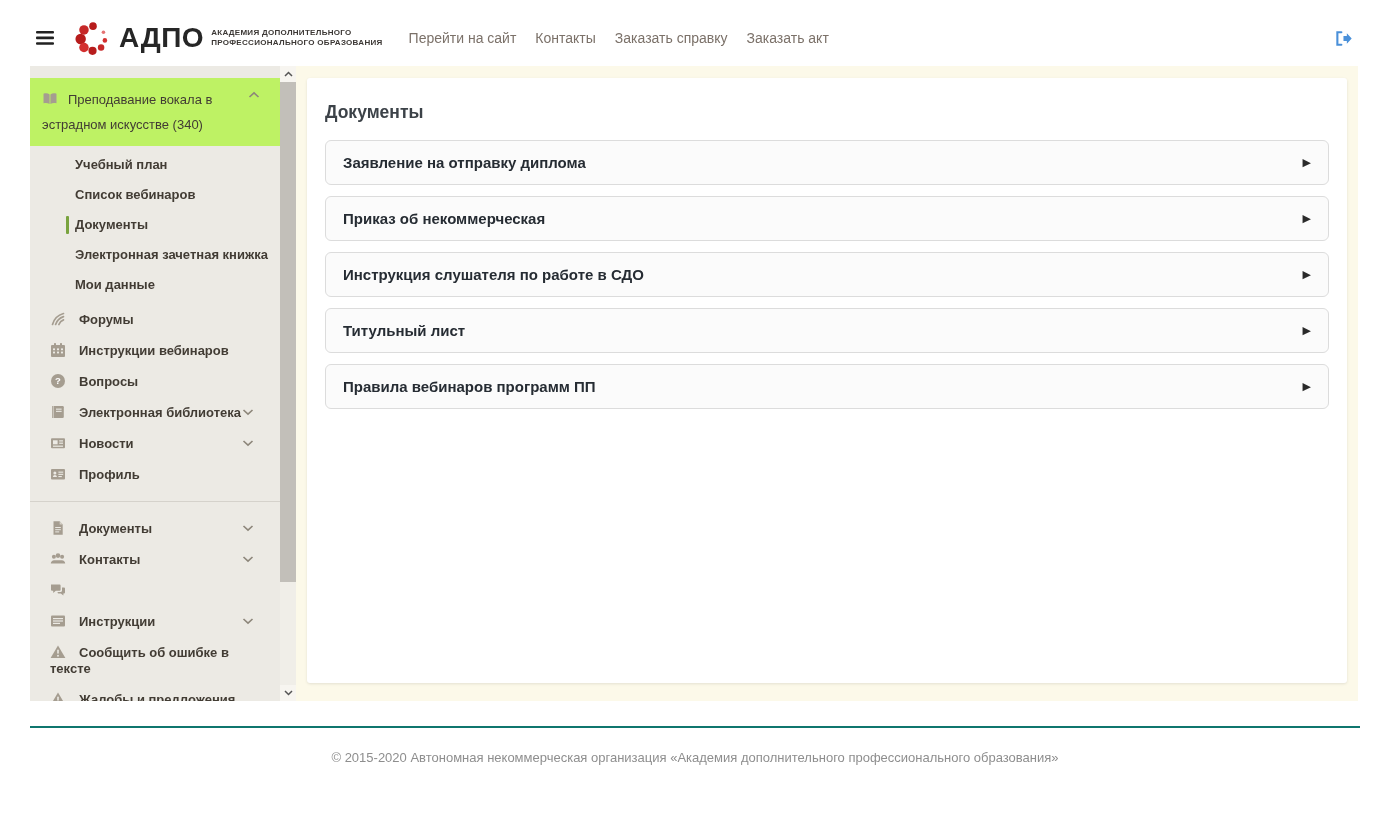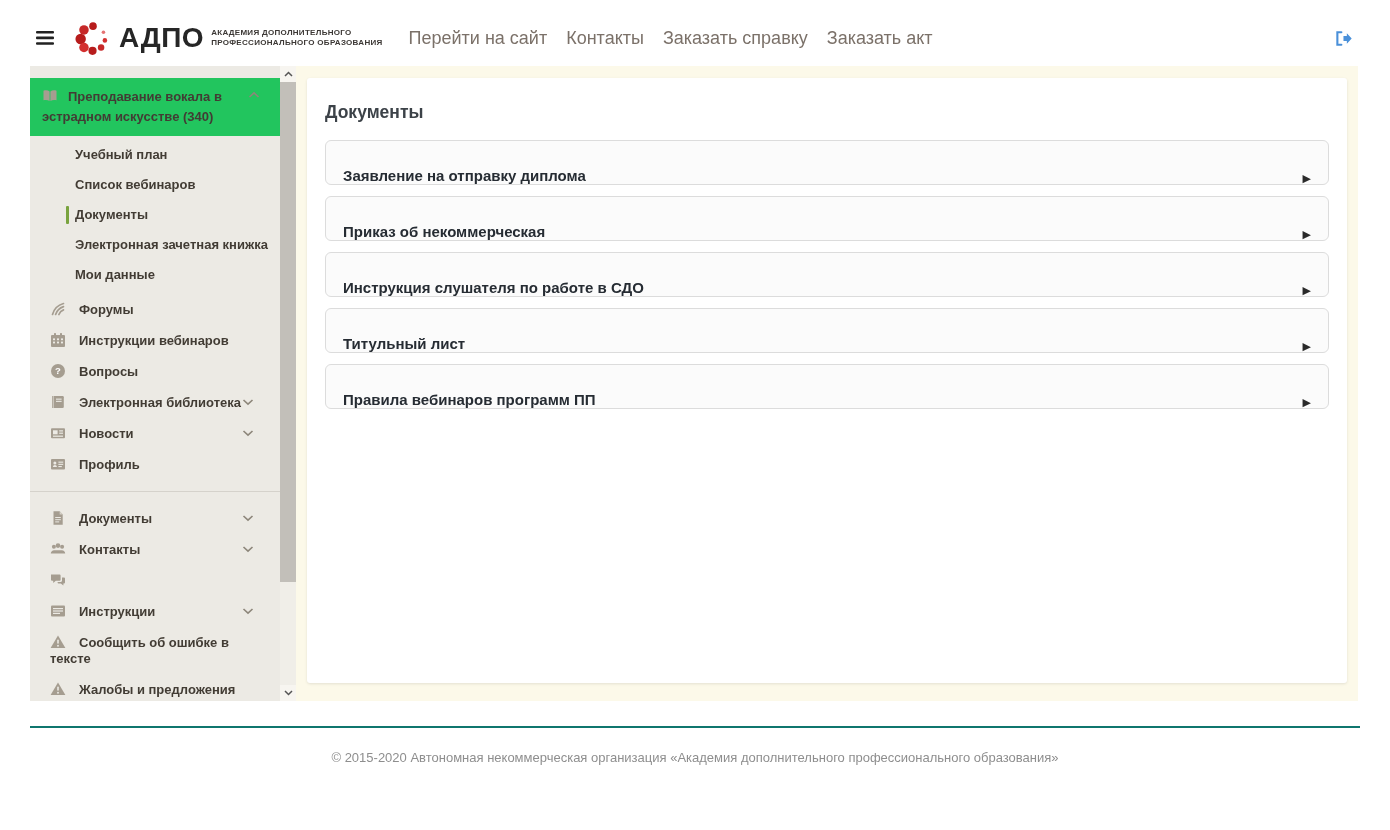--- a/index.html
+++ b/index.html
@@ -9,32 +9,32 @@
 
   
   .hdr { height:66px; display:flex; align-items:center; padding:10px 32px 0 30px; background:#fff; }
   .hamburger { background:none; border:none; padding:6px; cursor:pointer; display:flex; }
   .hamburger svg { fill:#222; }
   .logo { display:flex; align-items:center; margin-left:14px; cursor:pointer; }
   .logo-abbr { font-size:28px; font-weight:700; color:#262626; letter-spacing:.5px; margin:0 7px 0 7px; line-height:1; }
   .logo-tagline { display:flex; flex-direction:column; justify-content:center; }
   .logo-tagline span { font-size:8px; font-weight:700; color:#3c3835; letter-spacing:.3px; line-height:1.3; white-space:nowrap; }
   .hdr nav { display:flex; margin-left:26px; }
-  .nav-link { font-size:18px; color:#7b7169; text-decoration:none; margin-right:19px; cursor:pointer; white-space:nowrap; }
+  .nav-link { font-size:14px; color:#7b7169; text-decoration:none; margin-right:19px; cursor:pointer; white-space:nowrap; }
   .logout { margin-left:auto; cursor:pointer; display:flex; padding:4px; }
 
   
   .body-row { display:flex; margin:0 32px 0 30px; height:635px; }
 
   
   .sidebar { width:250px; background:#eceae4; color:#423c34; font-size:13px; overflow:hidden; }
   .icn { display:inline-block; width:16px; height:16px; vertical-align:-3px; }
   .icn svg { fill:#a59d90; display:block; }
   .chev svg { fill:none; stroke:#8d867a; stroke-width:1.6; }
-  .course-head { position:relative; background:#22c55e; padding:9px 30px 9px 12px; font-weight:700; line-height:20px; cursor:pointer; margin-top:12px; }
+  .course-head { position:relative; background:#bef264; padding:9px 30px 9px 12px; font-weight:400; line-height:25px; cursor:pointer; margin-top:12px; }
   .course-head .icn { margin-right:10px; }
   .course-head .chev { position:absolute; right:10px; top:13px; width:12px; height:8px; }
   .subs, .grp { list-style:none; margin:0; padding:0; }
   .subs { margin-top:4px; margin-bottom:4px; }
   .sub { padding:7px 0 7px 45px; font-weight:700; line-height:16px; cursor:pointer; position:relative; }
   .sub .abar { position:absolute; left:36px; top:6px; width:3px; height:18px; background:#79a33e; border-radius:1px; }
   .grp { margin:2px 0; }
   .itm { position:relative; padding:7px 30px 7px 20px; font-weight:700; line-height:16px; cursor:pointer; }
   .itm .icn { margin-right:13px; }
   .itm .chev { position:absolute; right:13px; top:11px; width:12px; height:8px; }
@@ -44,21 +44,21 @@
   .sb-scroll { width:16px; background:#f0eee8; display:flex; flex-direction:column; align-items:center; }
   .scroll-btn { width:100%; height:16px; display:flex; align-items:center; justify-content:center; background:#f7f5f0; cursor:pointer; }
   .scroll-btn svg { fill:none; stroke:#555; stroke-width:1.5; }
   .scroll-thumb { width:100%; height:500px; background:#c2bfb9; cursor:grab; }
   .scroll-spacer { flex:1; }
 
   
   .content-wrap { flex:1; background:#fcf9e9; padding:12px 11px 18px; }
   .panel { background:#fff; height:100%; border-radius:3px; box-shadow:0 1px 3px rgba(0,0,0,.10); padding:4px 18px 20px; }
   .page-title { font-size:17.5px; font-weight:700; color:#3c4248; margin:20px 0 17px; }
-  .doc-row { height:45px; margin-bottom:11px; background:#fbfbfb; border:1px solid #dcdcdc; border-radius:6px; display:flex; align-items:flex-end; padding:0 17px; cursor:pointer; }
+  .doc-row { height:45px; margin-bottom:11px; background:#fbfbfb; border:1px solid #dcdcdc; border-radius:6px; display:flex; align-items:center; padding:0 17px; cursor:pointer; }
   .doc-label { font-size:15px; font-weight:700; color:#262c33; }
   .doc-arrow { margin-left:auto; font-size:11px; color:#2a2a2a; line-height:1; }
 
   
   .ftr { margin:25px 30px 0 30px; border-top:2px solid #0f766e; }
   .ftr p { text-align:center; font-size:13px; color:#8e8e8e; margin:22px 0 0; }
 </style>
 </head>
 <body>
 

